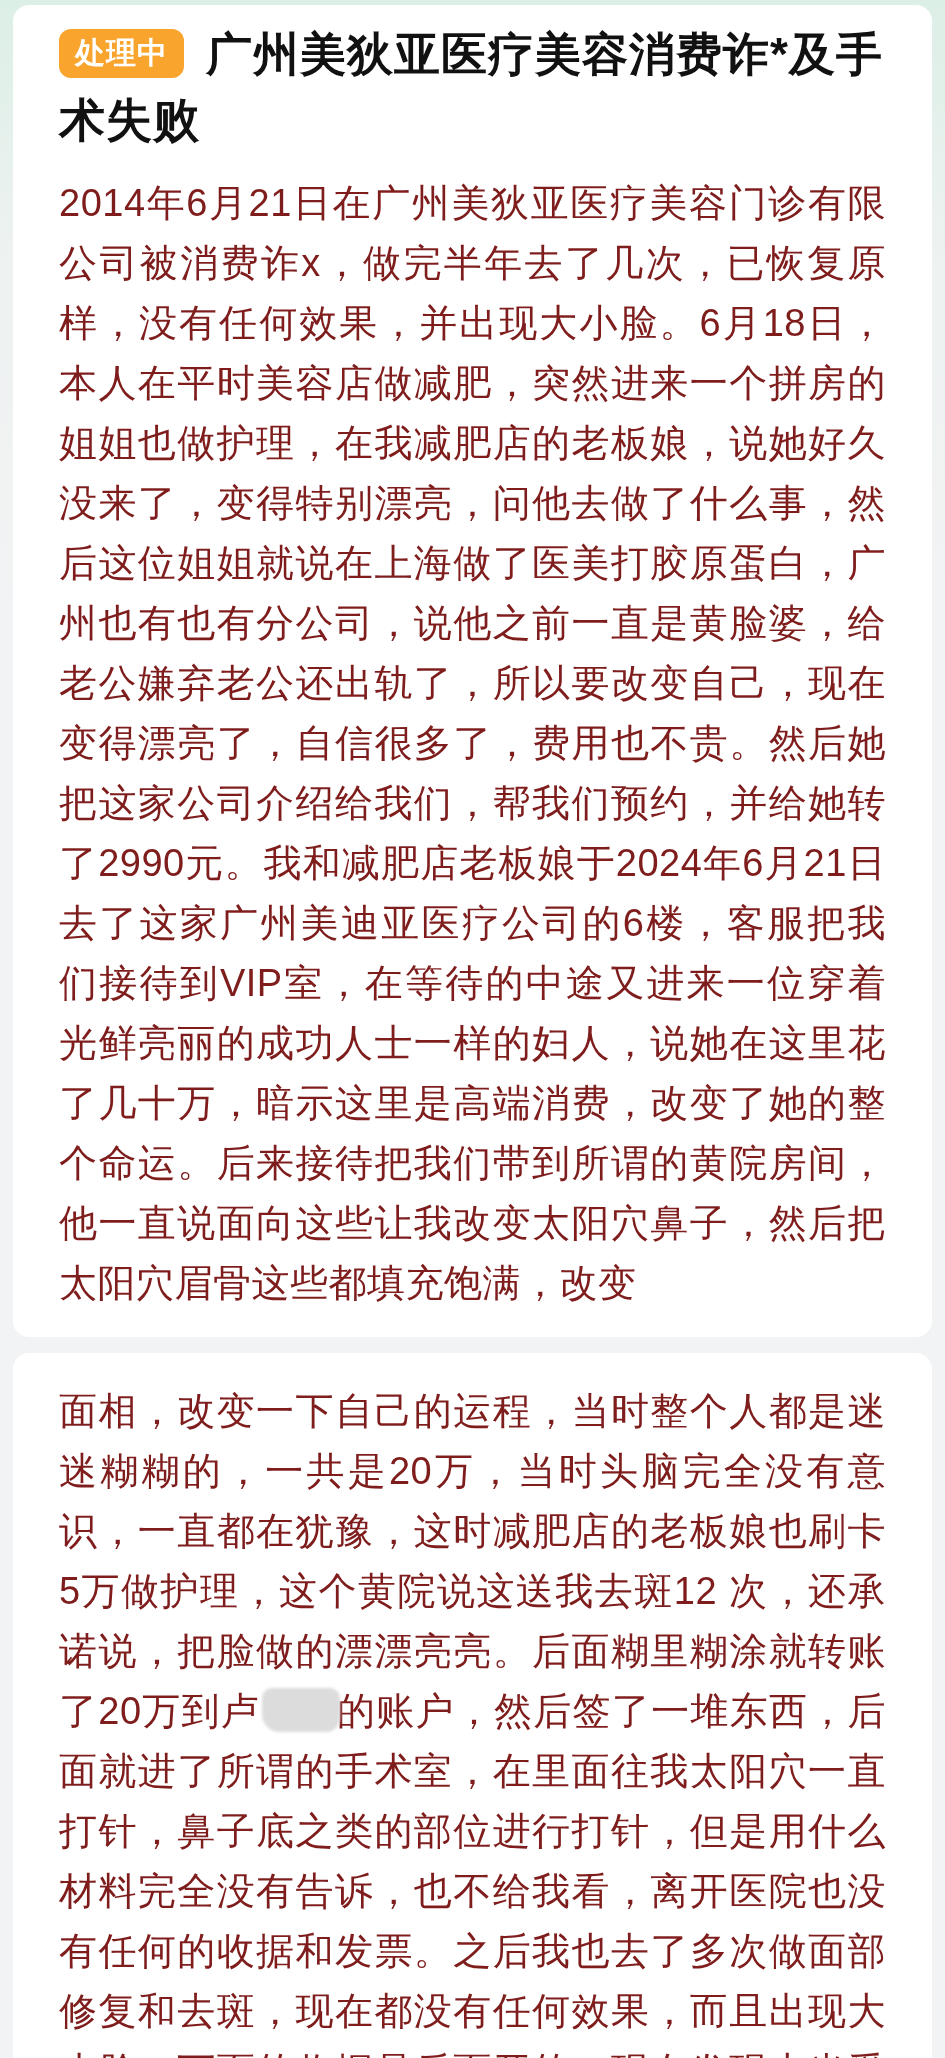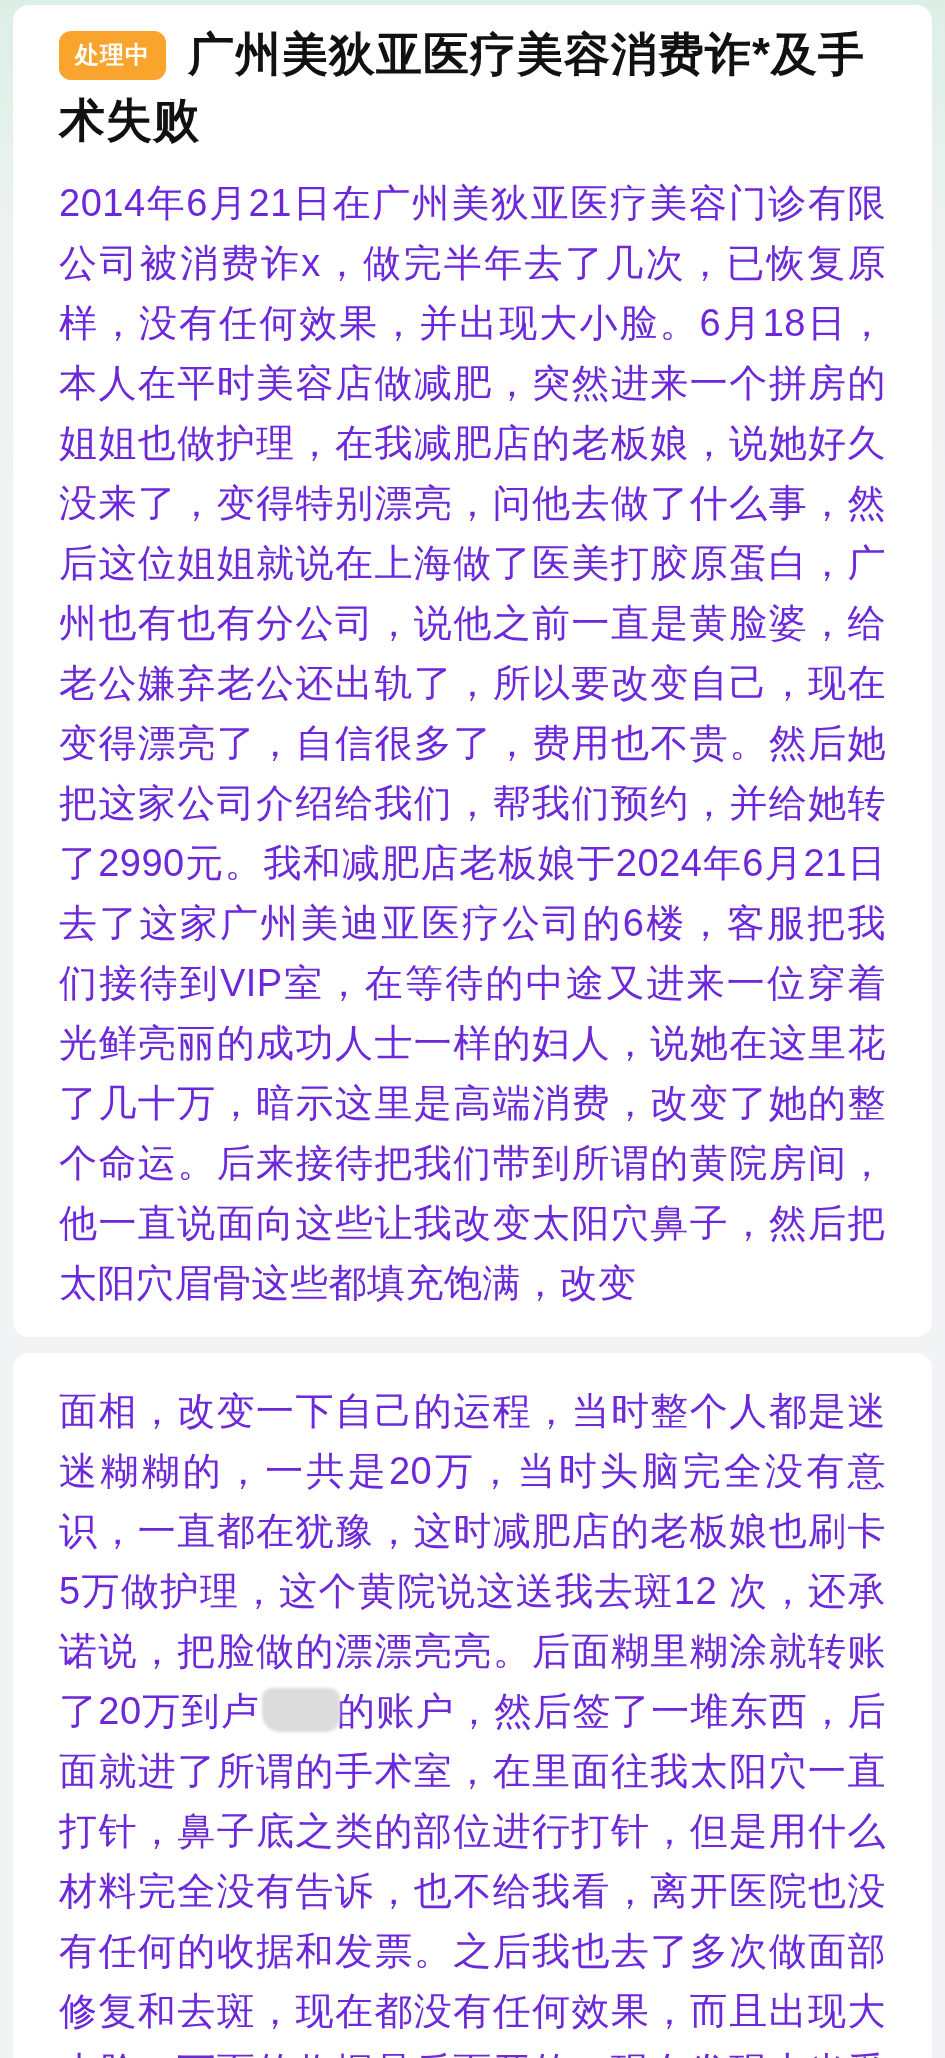--- a/index.html
+++ b/index.html
@@ -37,34 +37,34 @@
     font-size: 46px;
     line-height: 66px;
     font-weight: 700;
     color: #111111;
     letter-spacing: 1px;
   }
   .status-badge {
     display: inline-block;
     background: #f9a42d;
     color: #ffffff;
-    font-size: 24px;
+    font-size: 30px;
     font-weight: 700;
     line-height: 30px;
     padding: 9px 16px 10px 16px;
     border-radius: 12px;
     margin-right: 22px;
     vertical-align: 7px;
     letter-spacing: 1px;
   }
   .body-text {
     margin-top: 20px;
     font-size: 38px;
     line-height: 60px;
-    color: #6d28d9;
+    color: #7f1d1d;
     letter-spacing: 0.5px;
     text-align: justify;
     word-break: break-all;
   }
   .card.second .body-text { margin-top: 0; }
   .censor-blob {
     display: inline-block;
     width: 78px;
     height: 44px;
     background: #dcdcdc;

